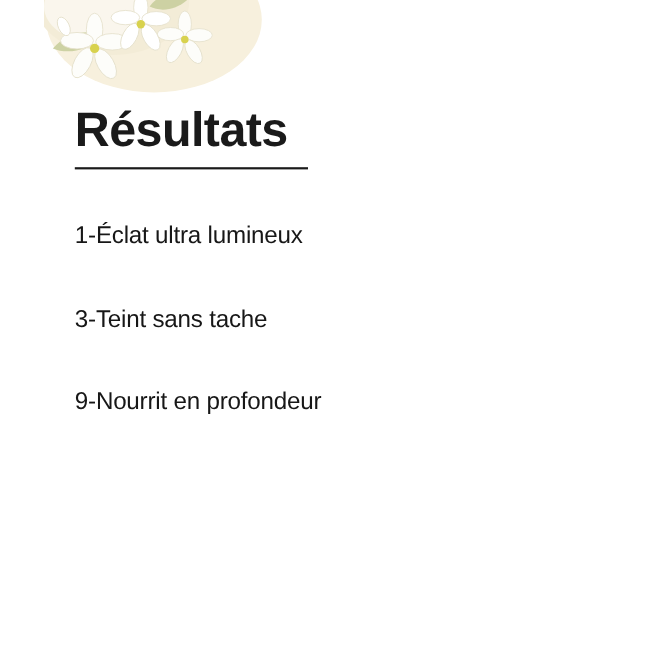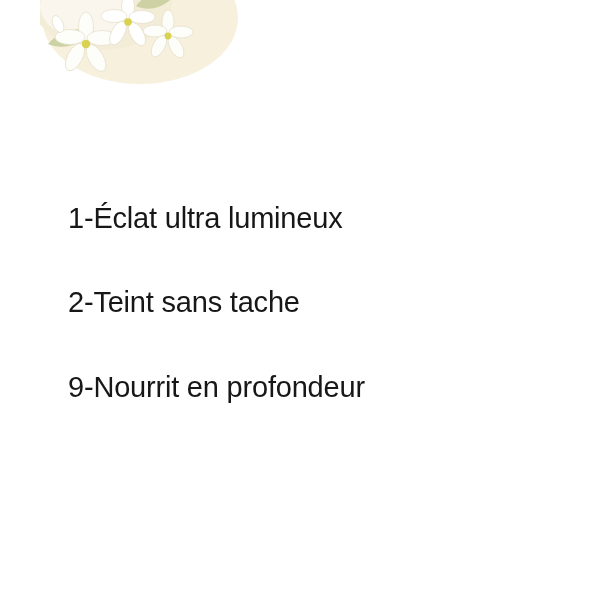--- a/index.html
+++ b/index.html
@@ -61,21 +61,21 @@
   .results-list {
     position: absolute;
     top: 200px;
     left: 68px;
     width: 500px;
     margin: 0;
     padding: 0;
     list-style: none;
   }
   .result-item {
-    font-size: 29px;
+    font-size: 22px;
     color: #171717;
     line-height: 1.25;
     letter-spacing: -0.2px;
     margin-bottom: 48px;
     white-space: nowrap;
   }
   .result-item:last-child {
     margin-bottom: 0;
   }
 </style>
@@ -131,20 +131,24 @@
         </g>
         <circle cx="0" cy="0" r="3.4" fill="#d8d24e"></circle>
       </g>
 
       <g transform="translate(18,24)">
         <ellipse cx="0" cy="0" rx="5" ry="9" fill="#ffffff" stroke="#e6e1cd" stroke-width="0.8" transform="rotate(-25)"></ellipse>
       </g>
     </svg>
   </div>
 
+  <div class="heading-block">
+    <h1 class="heading-title">Résultats</h1>
+    <div class="heading-rule"></div>
+  </div>
 
   <ul class="results-list">
     <li class="result-item">1-Éclat ultra lumineux</li>
-    <li class="result-item">2-Teint sans tache</li>
+    <li class="result-item">3-Teint sans tache</li>
     <li class="result-item">9-Nourrit en profondeur</li>
   </ul>
 
 </div>
 
 </body></html>

